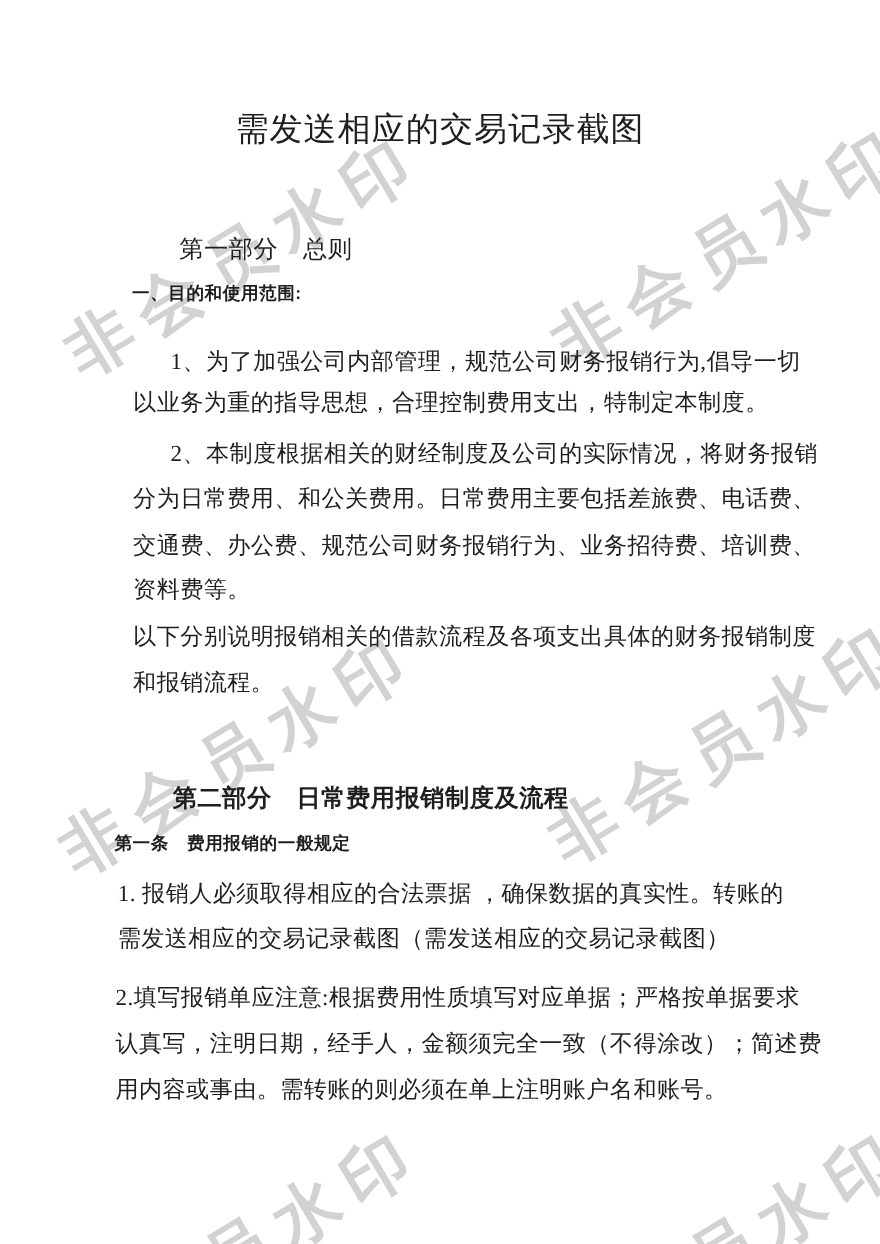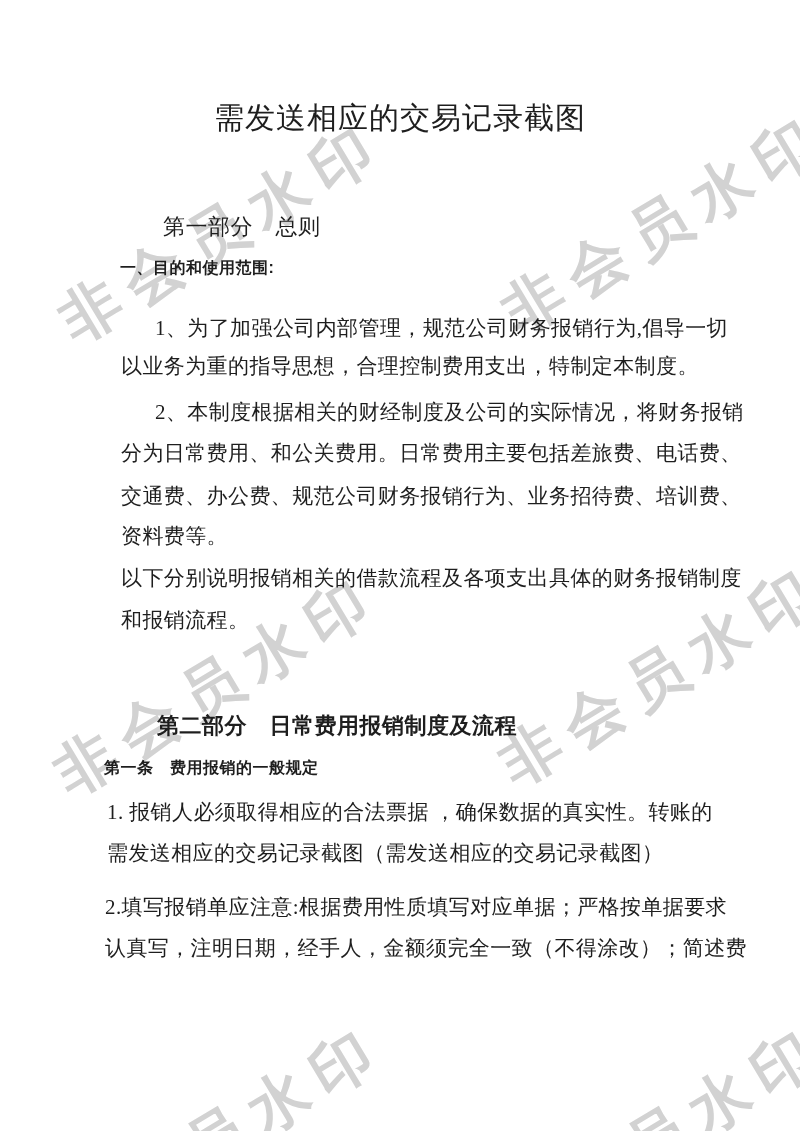--- a/index.html
+++ b/index.html
@@ -77,14 +77,15 @@
   <div class="line body-line" style="top:599px; left:121px;">和报销流程。</div>
 
   <div class="line part-heading bold" style="top:705px; left:157px;">第二部分　日常费用报销制度及流程</div>
 
   <div class="line sub-heading" style="top:747px; left:104px;">第一条　费用报销的一般规定</div>
 
   <div class="line body-line" style="top:791px; left:107px;">1. 报销人必须取得相应的合法票据 ，确保数据的真实性。转账的</div>
   <div class="line body-line" style="top:832px; left:107px;">需发送相应的交易记录截图（需发送相应的交易记录截图）</div>
   <div class="line body-line" style="top:886px; left:105px;">2.填写报销单应注意:根据费用性质填写对应单据；严格按单据要求</div>
   <div class="line body-line" style="top:927px; left:105px;">认真写，注明日期，经手人，金额须完全一致（不得涂改）；简述费</div>
+  <div class="line body-line" style="top:969px; left:105px;">用内容或事由。需转账的则必须在单上注明账户名和账号。</div>
 
 </div>
 
 </body></html>

